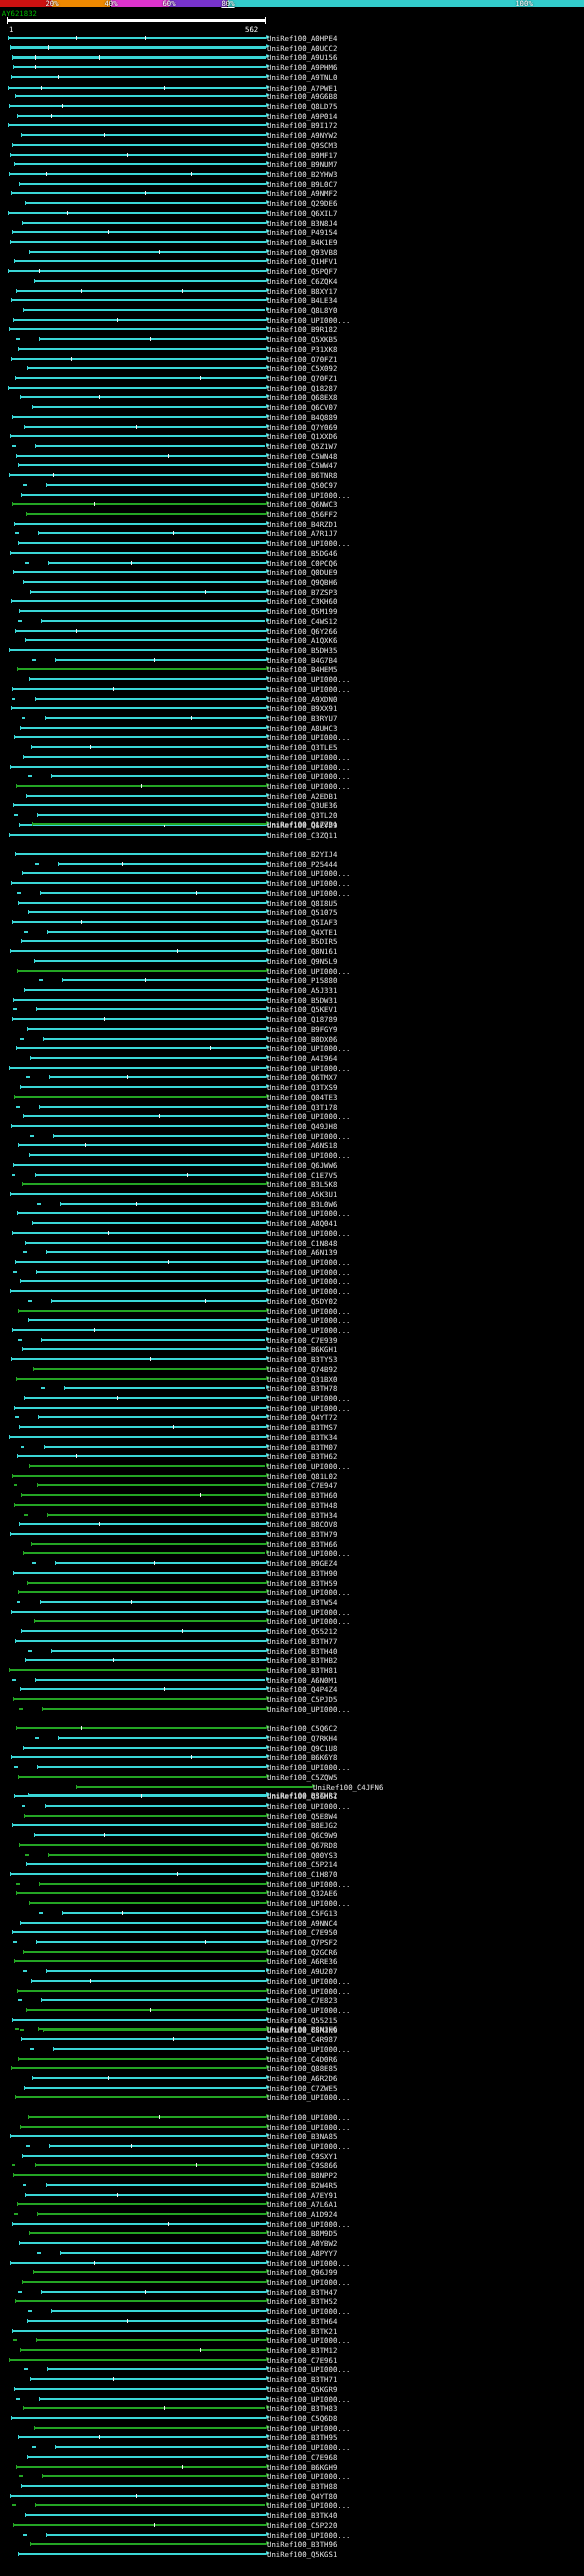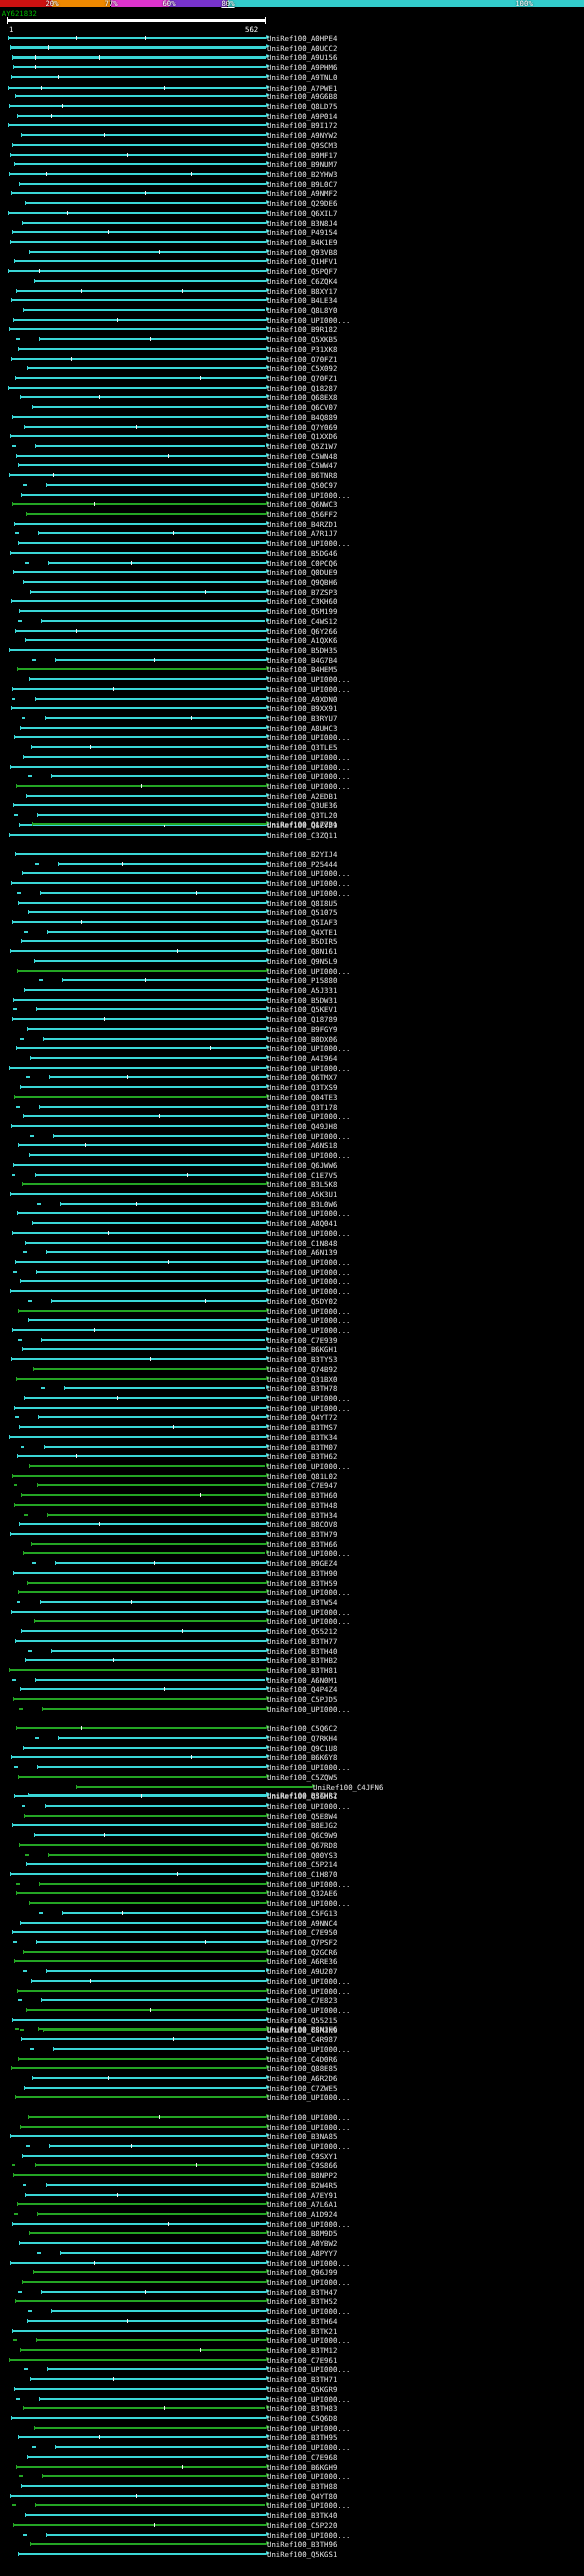--- a/index.html
+++ b/index.html
@@ -32,21 +32,21 @@
 <body>
 
 <div class="wrap">
   <div id="scalebar">
       <div class="seg" style="left: 0px; width: 52px; background: rgb(204, 17, 17);"></div>
       <div class="seg" style="left: 52px; width: 58px; background: rgb(238, 136, 0);"></div>
       <div class="seg" style="left: 111px; width: 58px; background: rgb(221, 51, 204);"></div>
       <div class="seg" style="left: 169px; width: 58px; background: rgb(119, 51, 204);"></div>
       <div class="seg" style="left: 228px; width: 357px; background: rgb(51, 204, 204);"></div>
       <span class="pct" style="left: 52px;">20%</span>
-      <span class="pct" style="left: 111px;">77%</span>
+      <span class="pct" style="left: 111px;">40%</span>
       <span class="pct" style="left: 169px;">60%</span>
       <span class="pct" style="left: 228px; text-decoration: underline;">80%</span>
       <span class="pct" style="left: 524px;">100%</span>
     </div>
   <span id="qname">AY621832</span>
   <div id="qbar"></div>
   <div class="qtick" style="left:7.3px"></div>
   <div class="qtick" style="left:265px"></div>
   <span id="qstart">1</span>
   <span id="qend">562</span>

